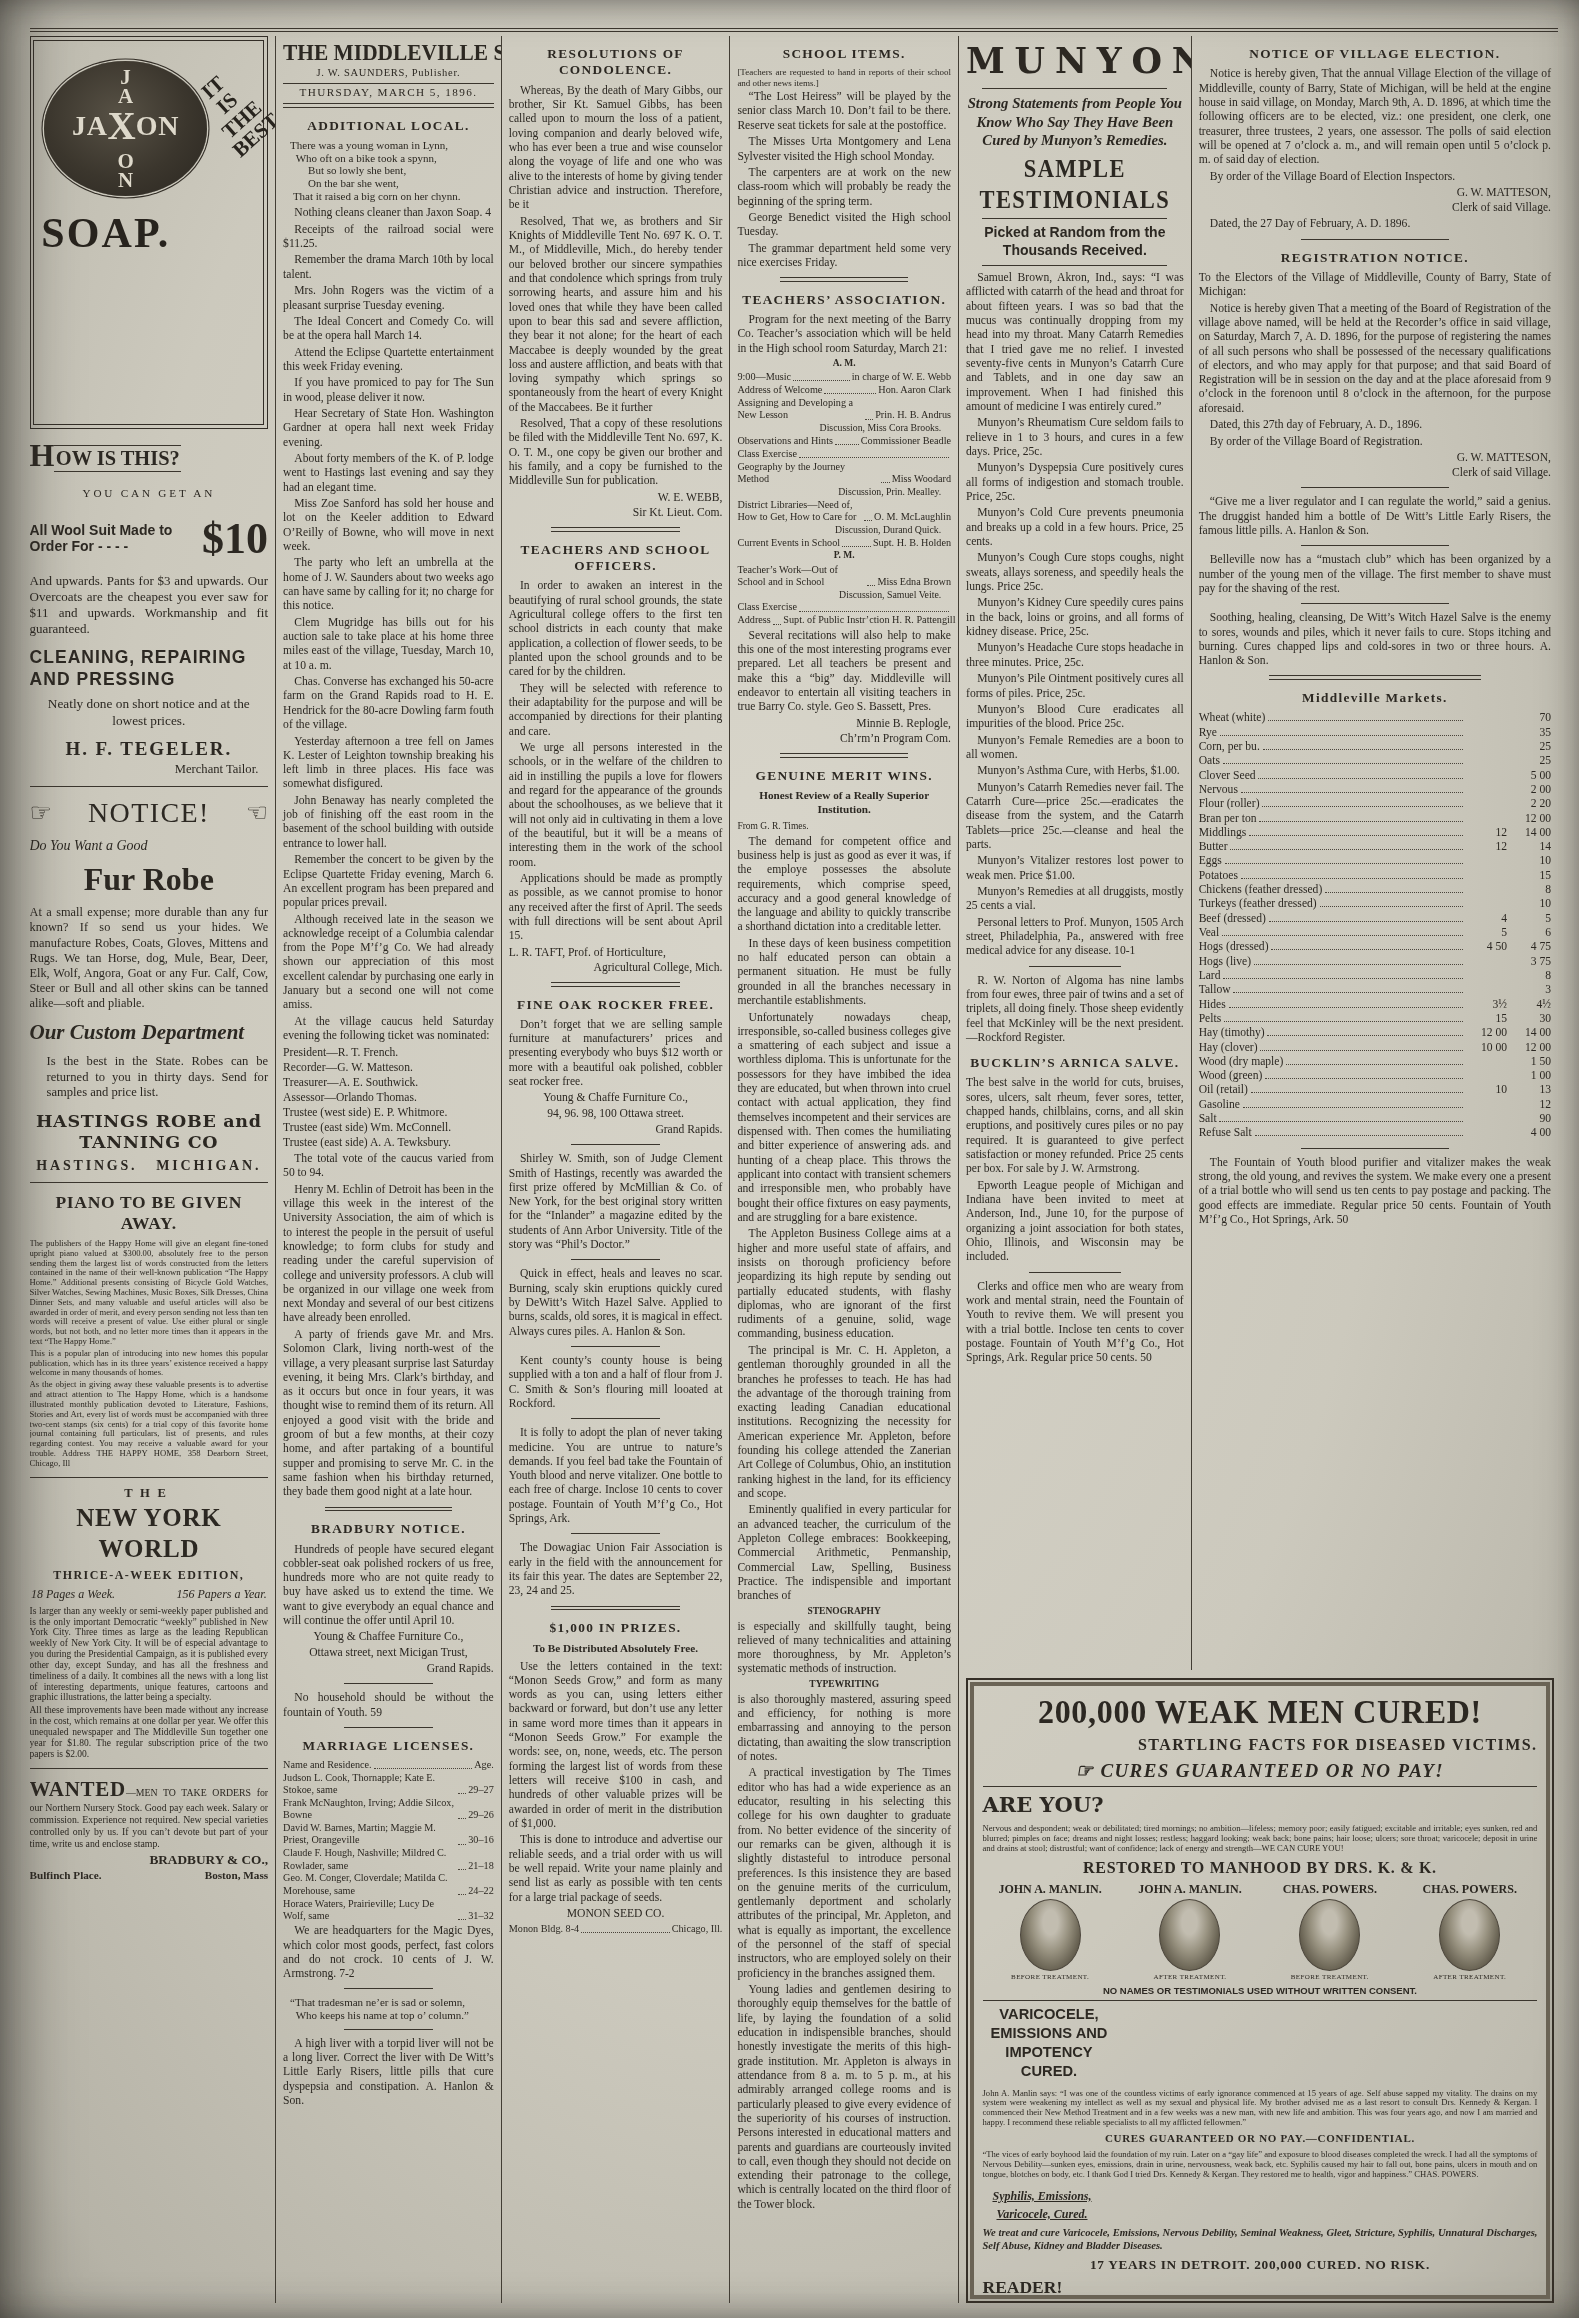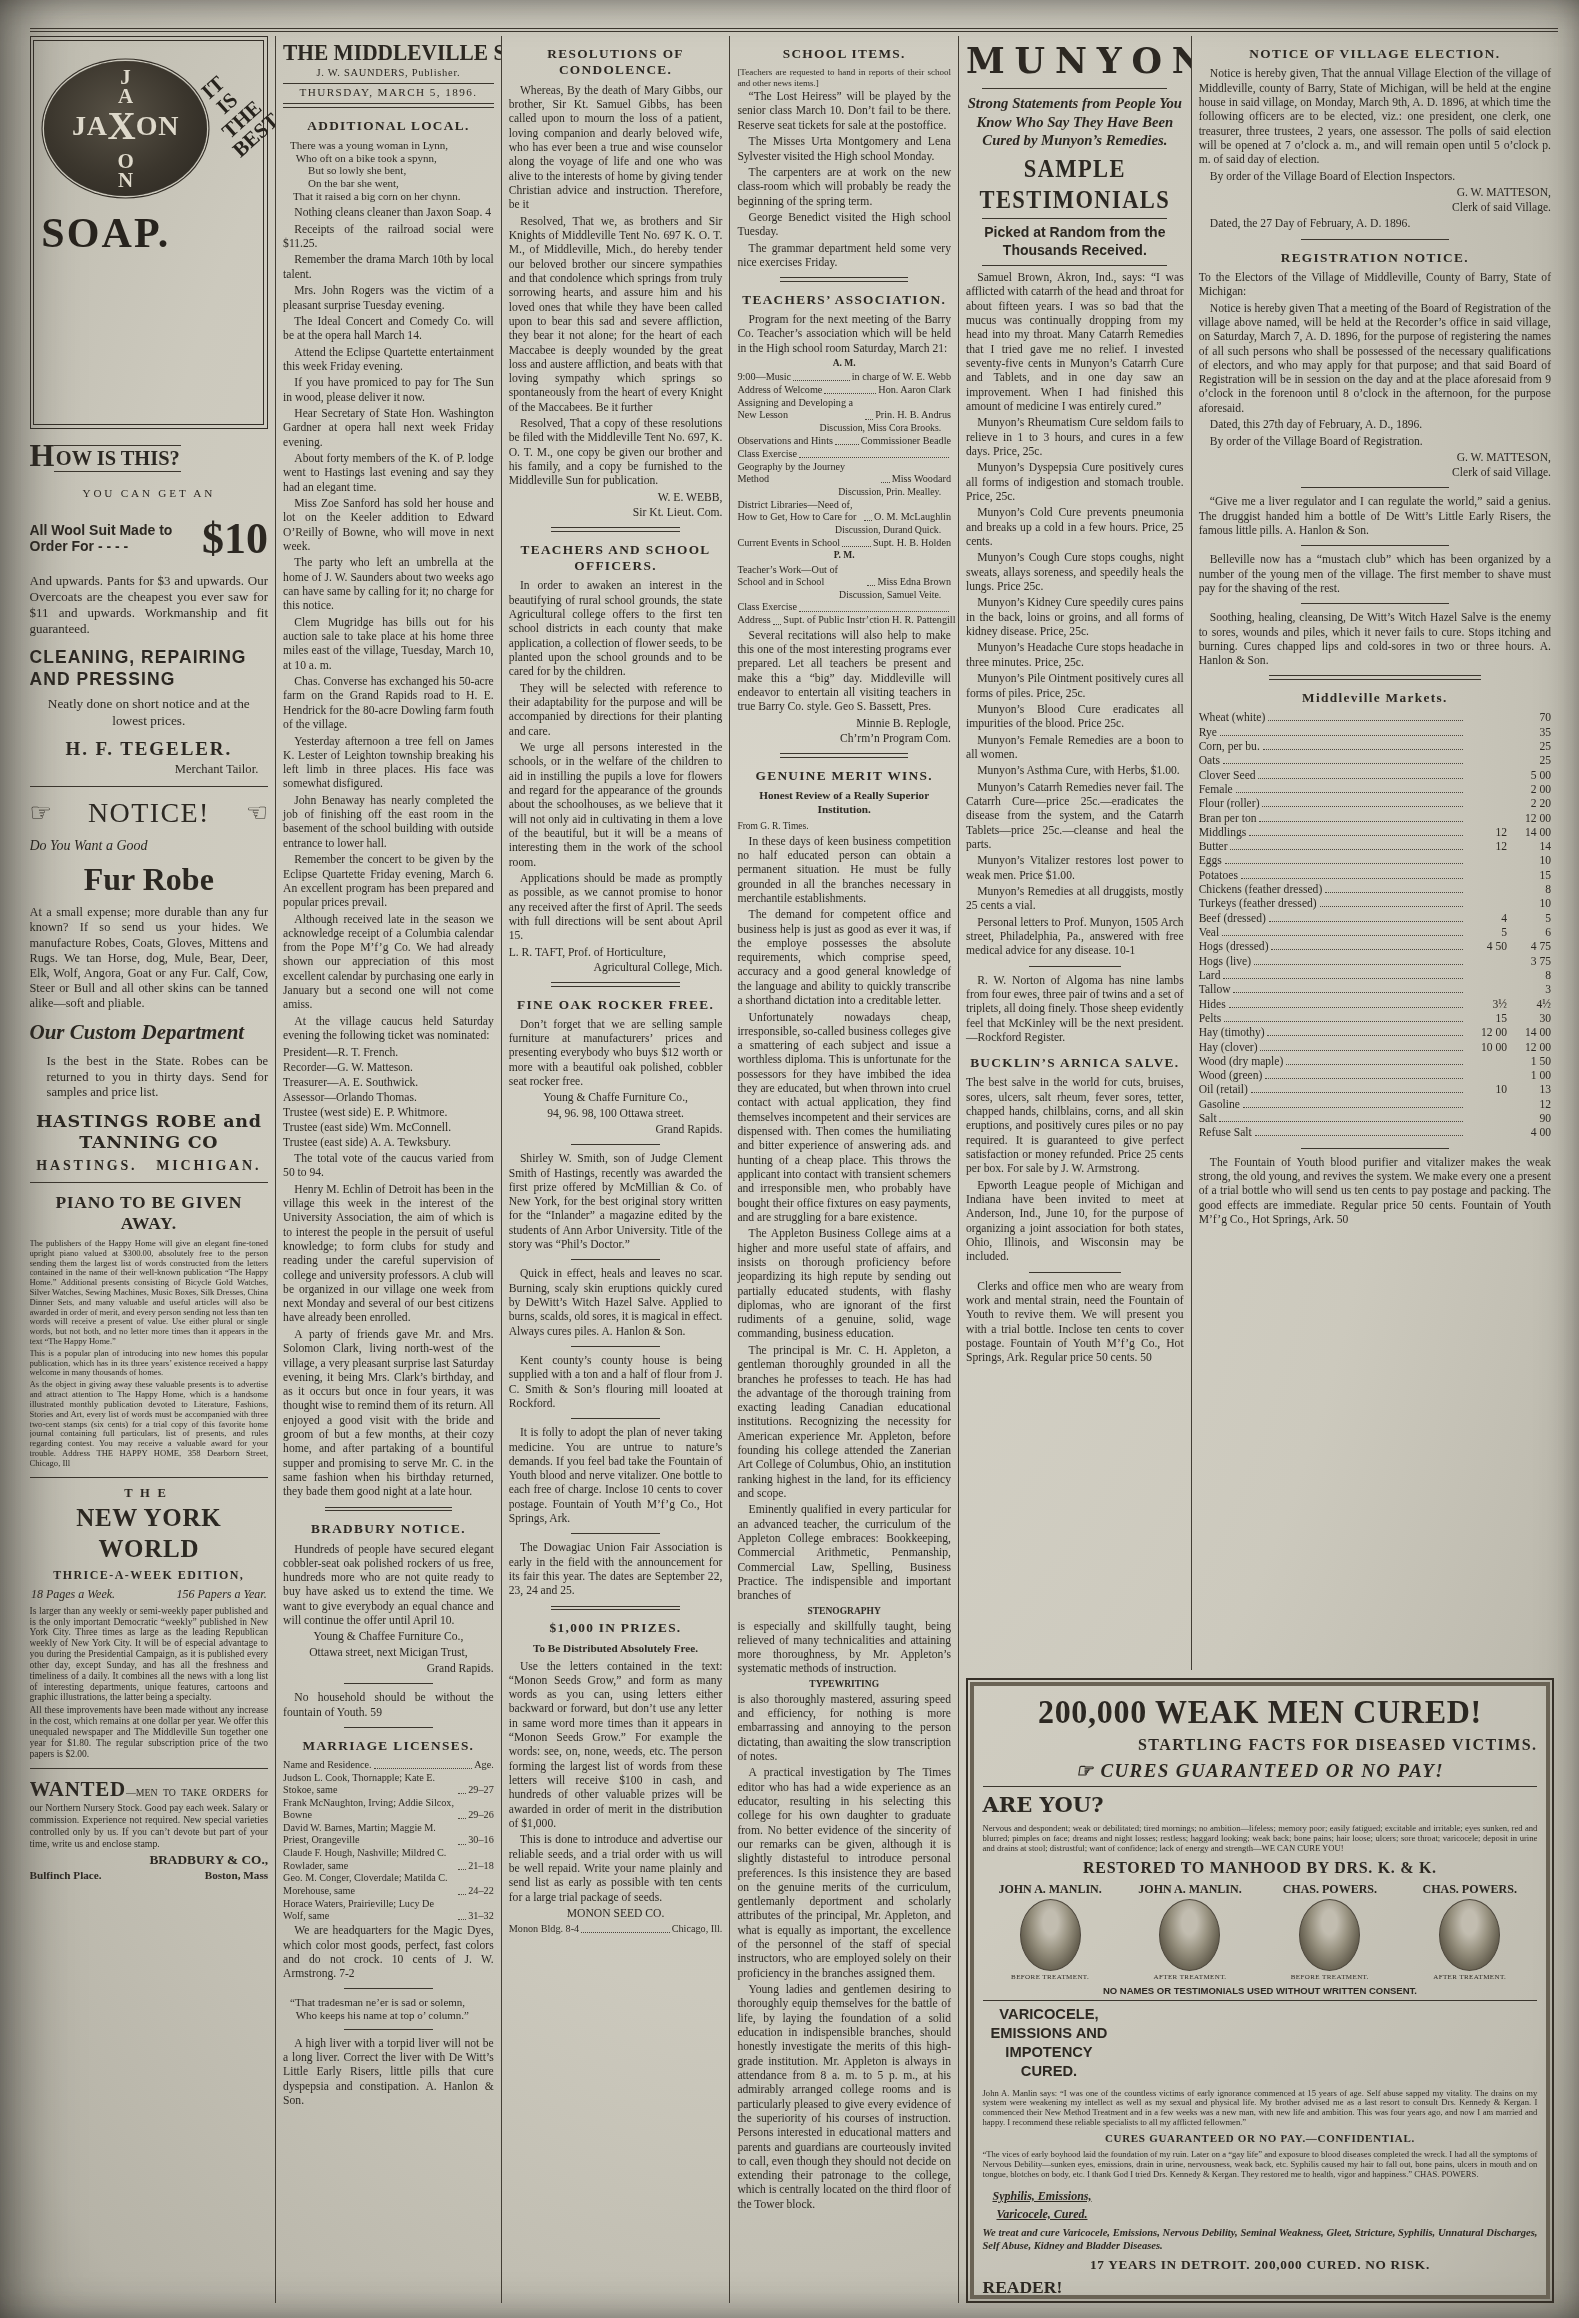--- a/index.html
+++ b/index.html
@@ -441,22 +441,22 @@
             <span class="dots"></span>
             <span class="lv">Supt. of Public Instr’ction H. R. Pattengill</span>
           </div>
           <div class="p">Several recitations will also help to make this one of the most interesting programs ever prepared.  Let all teachers be present and make this a “big” day.  Middleville will endeavor to entertain all visiting teachers in true Barry Co. style.    Geo S. Bassett, Pres.</div>
           <div class="r">Minnie B. Replogle,</div>
           <div class="r">Ch’rm’n Program Com.</div>
           <div class="drule"></div>
           <div class="bhead">GENUINE MERIT WINS.</div>
           <div class="bsub">Honest Review of a Really Superior Institution.</div>
           <div class="l small">From G. R. Times.</div>
+          <div class="p">The demand for competent office and business help is just as good as ever it was, if the employe possesses the absolute requirements, which comprise speed, accuracy and a good general knowledge of the language and ability to quickly transcribe a shorthand dictation into a creditable letter.</div>
           <div class="p">In these days of keen business competition no half educated person can obtain a permanent situation.  He must be fully grounded in all the branches necessary in merchantile establishments.</div>
-          <div class="p">The demand for competent office and business help is just as good as ever it was, if the employe possesses the absolute requirements, which comprise speed, accuracy and a good general knowledge of the language and ability to quickly transcribe a shorthand dictation into a creditable letter.</div>
           <div class="p">Unfortunately nowadays cheap, irresponsible, so-called business colleges give a smattering of each subject and issue a worthless diploma.  This is unfortunate for the possessors for they have imbibed the idea they are educated, but when thrown into cruel contact with actual application, they find themselves incompetent and their services are dispensed with.  Then comes the humiliating and bitter experience of answering ads. and hunting of a cheap place.  This throws the applicant into contact with transient schemers and irresponsible men, who probably have bought their office fixtures on easy payments, and are struggling for a bare existence.</div>
           <div class="p">The Appleton Business College aims at a higher and more useful state of affairs, and insists on thorough proficiency before jeopardizing its high repute by sending out partially educated students, with flashy diplomas, who are ignorant of the first rudiments of a genuine, solid, wage commanding, business education.</div>
           <div class="p">The principal is Mr. C. H. Appleton, a gentleman thoroughly grounded in all the branches he professes to teach.  He has had the advantage of the thorough training from exacting leading Canadian educational institutions.  Recognizing the necessity for American experience Mr. Appleton, before founding his college attended the Zanerian Art College of Columbus, Ohio, an institution ranking highest in the land, for its efficiency and scope.</div>
           <div class="p">Eminently qualified in every particular for an advanced teacher, the curriculum of the Appleton College embraces: Bookkeeping, Commercial Arithmetic, Penmanship, Commercial Law, Spelling, Business Practice.  The indispensible and important branches of</div>
           <div class="c small" style="font-weight: bold;">STENOGRAPHY</div>
           <div class="pn">is especially and skillfully taught, being relieved of many technicalities and attaining more thoroughness, by Mr. Appleton’s systematic methods of instruction.</div>
           <div class="c small" style="font-weight: bold;">TYPEWRITING</div>
           <div class="pn">is also thoroughly mastered, assuring speed and efficiency, for nothing is more embarrassing and annoying to the person dictating, than awaiting the slow transcription of notes.</div>
           <div class="p">A practical investigation by The Times editor who has had a wide experience as an educator, resulting in his selecting this college for his own daughter to graduate from.  No better evidence of the sincerity of our remarks can be given, although it is slightly distasteful to introduce personal preferences.  Is this insistence they are based on the genuine merits of the curriculum, gentlemanly deportment and scholarly attributes of the principal, Mr. Appleton, and what is equally as important, the excellence of the personnel of the staff of special instructors, who are employed solely on their proficiency in the branches assigned them.</div>
           <div class="p">Young ladies and gentlemen desiring to thoroughly equip themselves for the battle of life, by laying the foundation of a solid education in indispensible branches, should honestly investigate the merits of this high-grade institution.  Mr. Appleton is always in attendance from 8 a. m. to 5 p. m., at his admirably arranged college rooms and is particularly pleased to give every evidence of the superiority of his courses of instruction.  Persons interested in educational matters and parents and guardians are courteously invited to call, even though they should not decide on extending their patronage to the college, which is centrally located on the third floor of the Tower block.</div>
@@ -548,21 +548,21 @@
                 <span class="v1"></span>
                 <span class="v2">25</span>
               </div>
               <div class="mkt">
                 <span>Clover Seed</span>
                 <span class="dots"></span>
                 <span class="v1"></span>
                 <span class="v2">5 00</span>
               </div>
               <div class="mkt">
-                <span>Female</span>
+                <span>Nervous</span>
                 <span class="dots"></span>
                 <span class="v1"></span>
                 <span class="v2">2 00</span>
               </div>
               <div class="mkt">
                 <span>Flour (roller)</span>
                 <span class="dots"></span>
                 <span class="v1"></span>
                 <span class="v2">2 20</span>
               </div>

